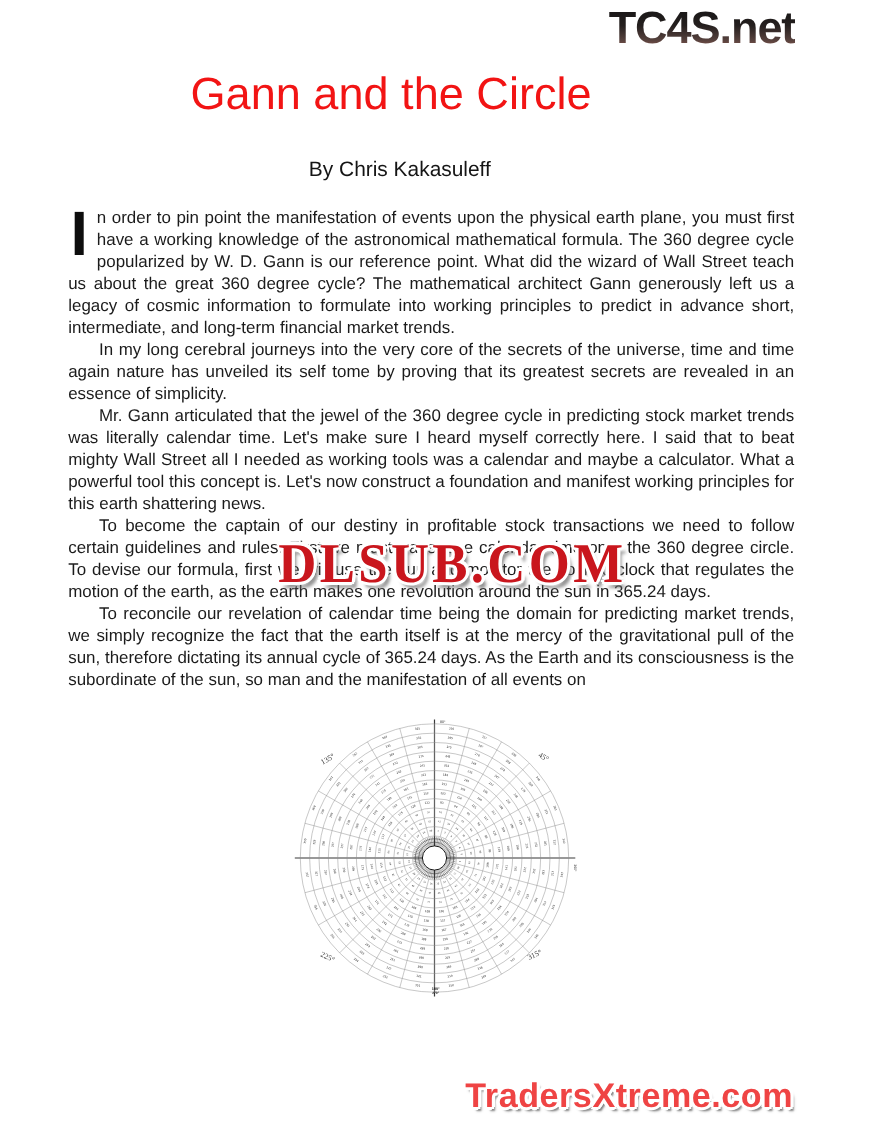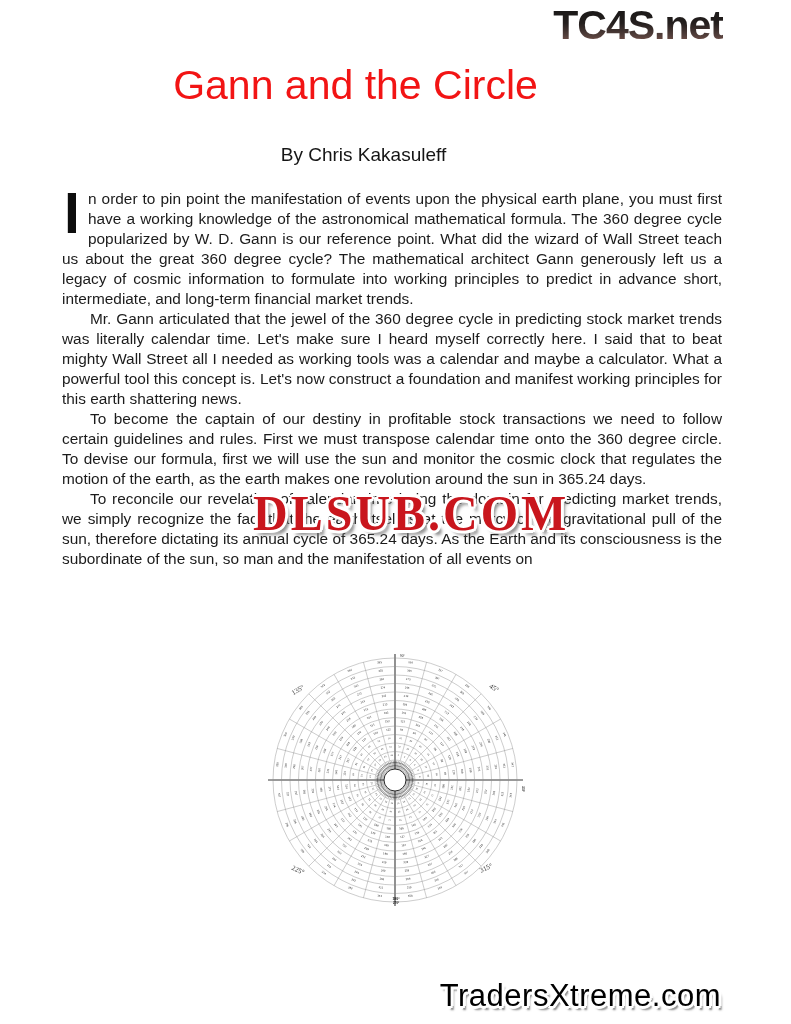--- a/index.html
+++ b/index.html
@@ -47,40 +47,41 @@
     text-shadow:
       -2px -2px 0 #fff, 2px -2px 0 #fff, -2px 2px 0 #fff, 2px 2px 0 #fff,
       -3px 0 0 #fff, 3px 0 0 #fff, 0 -3px 0 #fff, 0 3px 0 #fff,
       4px 5px 3px rgba(110,110,110,.75);
   }
   
   #wheel-figure{position:absolute;left:259px;top:646px;width:272px;height:272px;}
   
   #footer-logo{
     position:absolute;top:978px;right:6px;
-    font-weight:normal;font-size:31px;letter-spacing:0.5px;color:#000000;
+    font-weight:bold;font-size:31px;letter-spacing:0.5px;color:#ef4444;
     text-shadow:
       -2px -2px 0 #fff, 2px -2px 0 #fff, -2px 2px 0 #fff, 2px 2px 0 #fff,
       -3px 0 0 #fff, 3px 0 0 #fff, 0 -3px 0 #fff, 0 3px 0 #fff,
       3px 4px 2px rgba(90,90,90,.8);
   }
 </style>
 </head>
 <body>
 
 <div id="page">
 
   <div id="site-logo">TC4S.net</div>
 
   <h1 id="article-title" style="color: rgb(242, 20, 20);">Gann and the Circle</h1>
 
   <div id="byline">By Chris Kakasuleff</div>
 
   <div id="article-body">
     <p><span class="dropcap">I</span><span>n order to pin point the manifestation of events upon the physical earth plane, you must first have a working knowledge of the astronomical mathematical formula. The 360 degree cycle popularized by W. D. Gann is our reference point. What did the wizard of Wall Street teach us about the great 360 degree cycle? The mathematical architect Gann generously left us a legacy of cosmic information to formulate into working principles to predict in advance short, intermediate, and long-term financial market trends.</span></p>
+    <p class="indent">In my long cerebral journeys into the very core of the secrets of the universe, time and time again nature has unveiled its self tome by proving that its greatest secrets are revealed in an essence of simplicity.</p>
     <p class="indent">Mr. Gann articulated that the jewel of the 360 degree cycle in predicting stock market trends was literally calendar time. Let's make sure I heard myself correctly here. I said that to beat mighty Wall Street all I needed as working tools was a calendar and maybe a calculator. What a powerful tool this concept is. Let's now construct a foundation and manifest working principles for this earth shattering news.</p>
     <p class="indent">To become the captain of our destiny in profitable stock transactions we need to follow certain guidelines and rules. First we must transpose calendar time onto the 360 degree circle. To devise our formula, first we will use the sun and monitor the cosmic clock that regulates the motion of the earth, as the earth makes one revolution around the sun in 365.24 days.</p>
     <p class="indent">To reconcile our revelation of calendar time being the domain for predicting market trends, we simply recognize the fact that the earth itself is at the mercy of the gravitational pull of the sun, therefore dictating its annual cycle of 365.24 days. As the Earth and its consciousness is the subordinate of the sun, so man and the manifestation of all events on</p>
   </div>
 
   <div id="watermark">DLSUB.COM</div>
 
   <div id="wheel-figure">
     <svg width="272" height="272" viewBox="0 0 272 272" xmlns="http://www.w3.org/2000/svg">
         <line x1="9" y1="134" x2="264" y2="134" stroke="#3a3a3a" stroke-width="1.1"></line>

